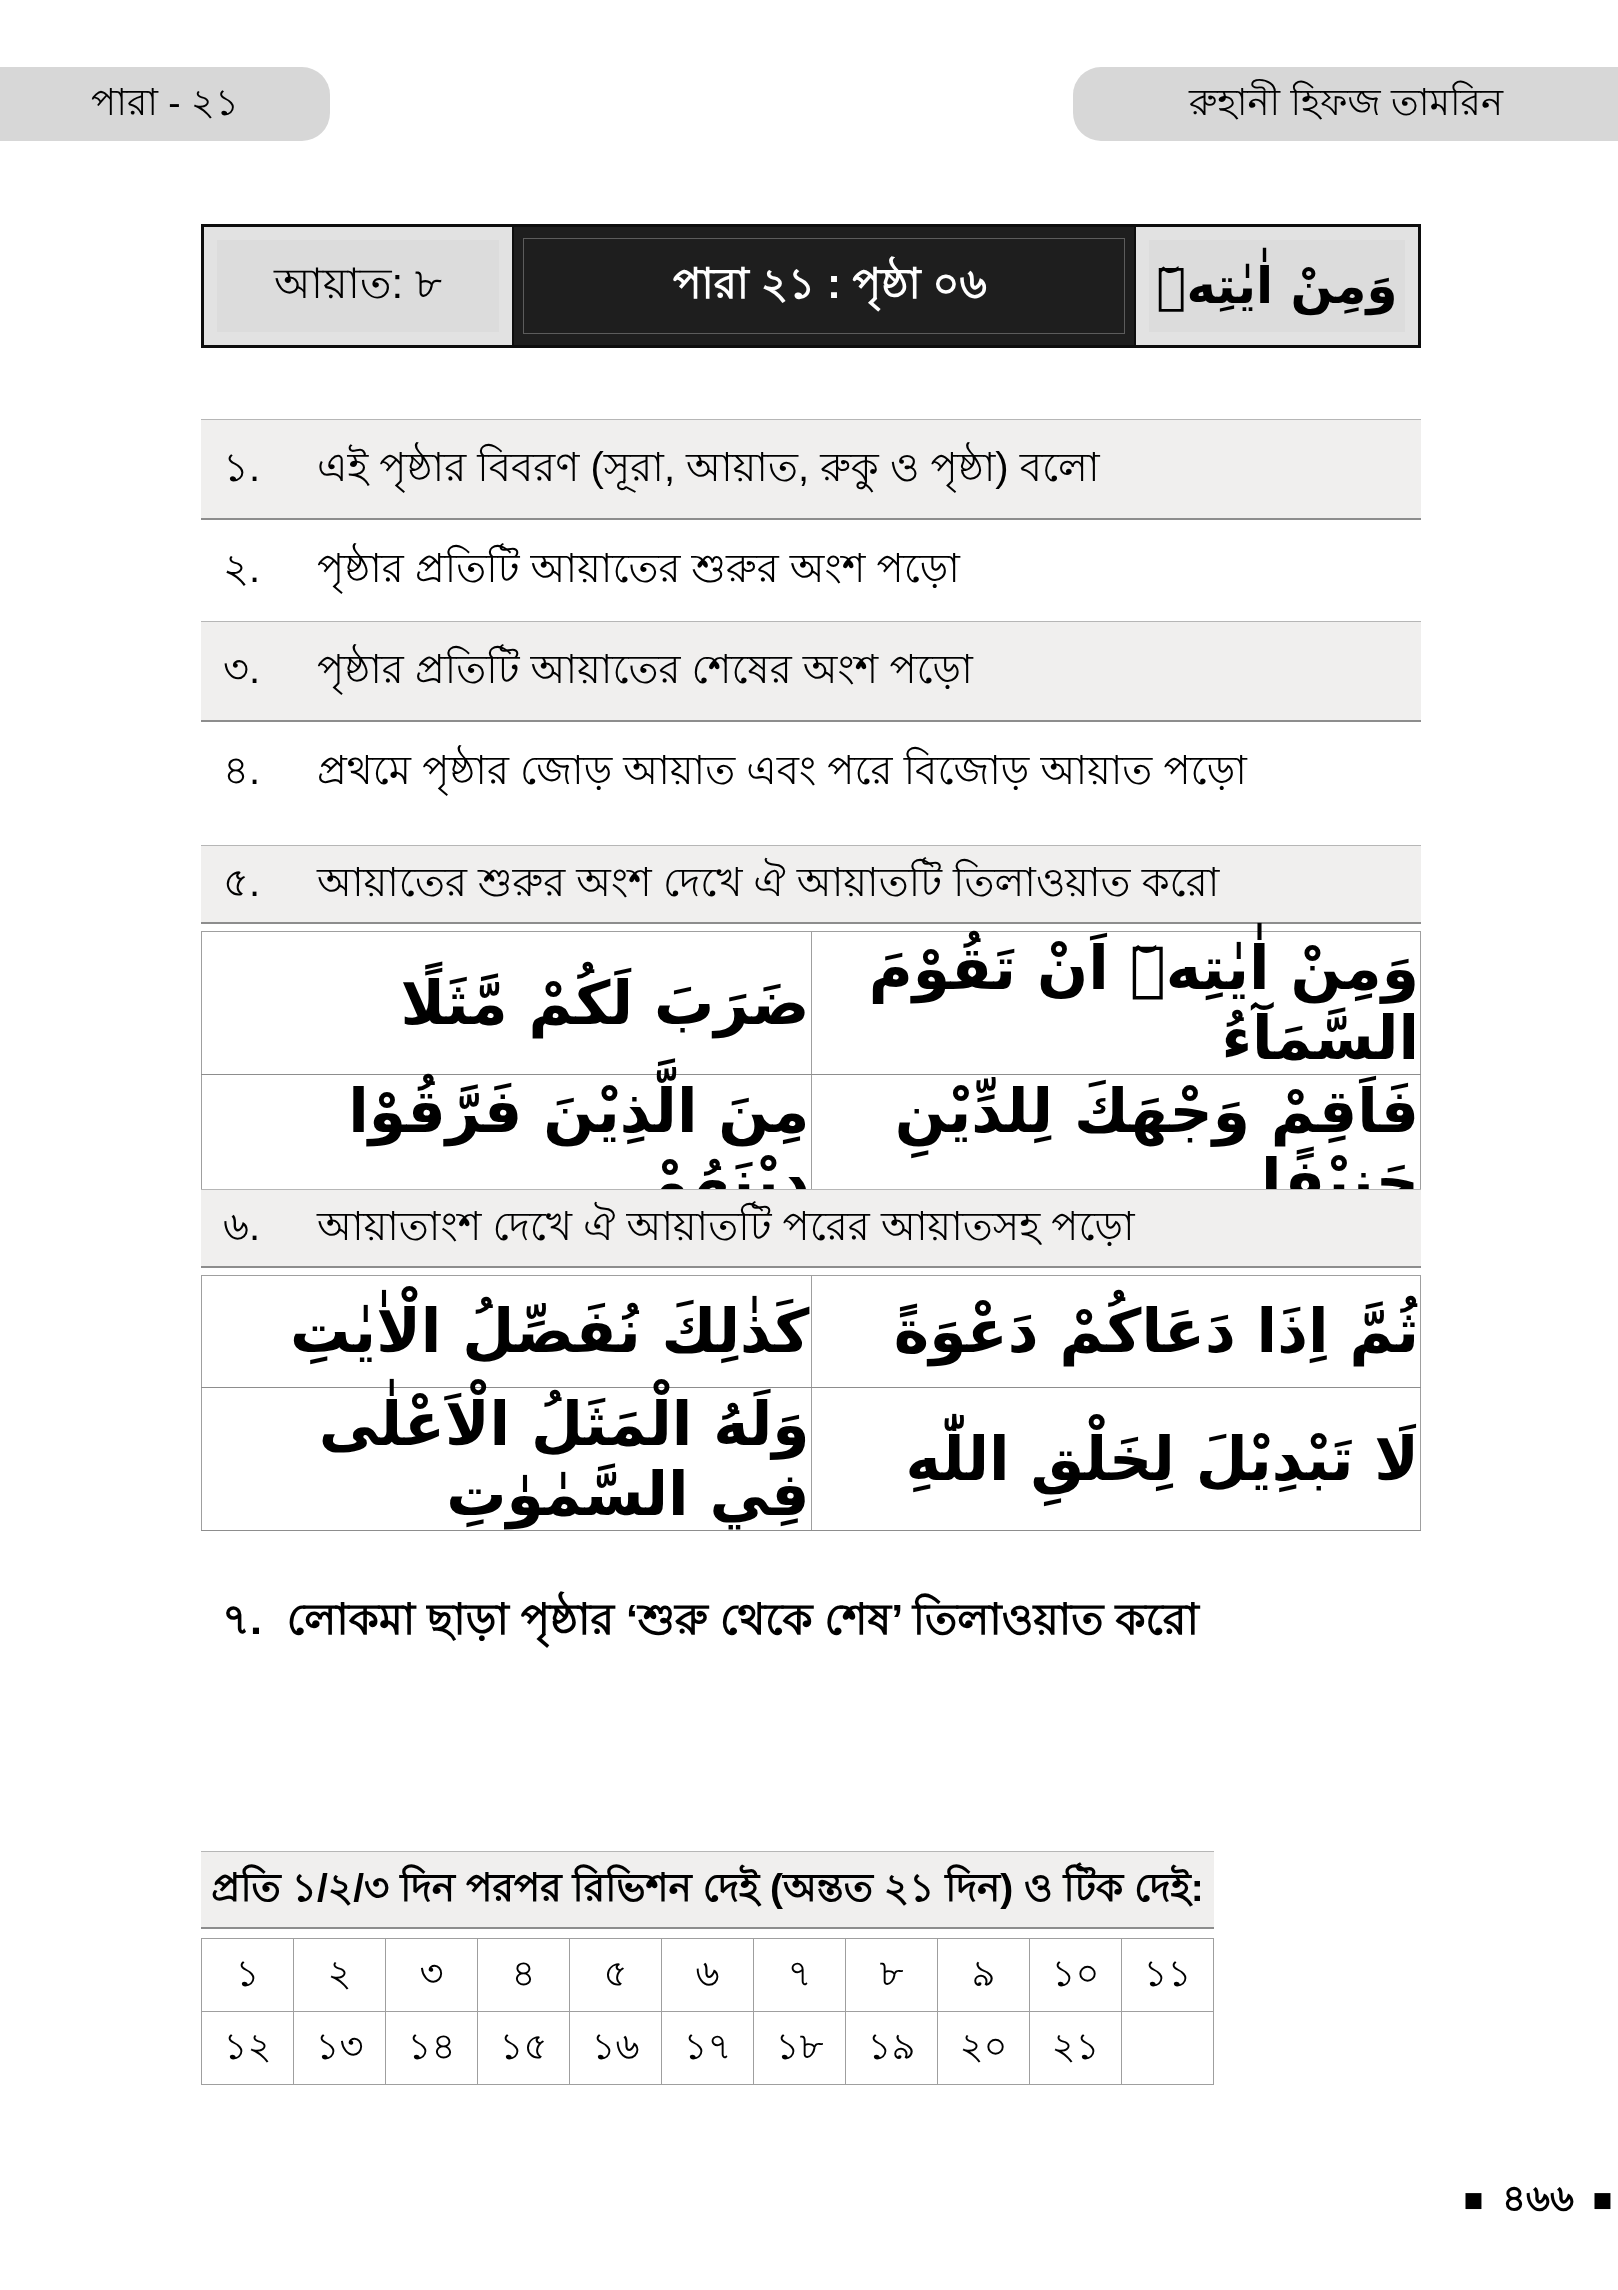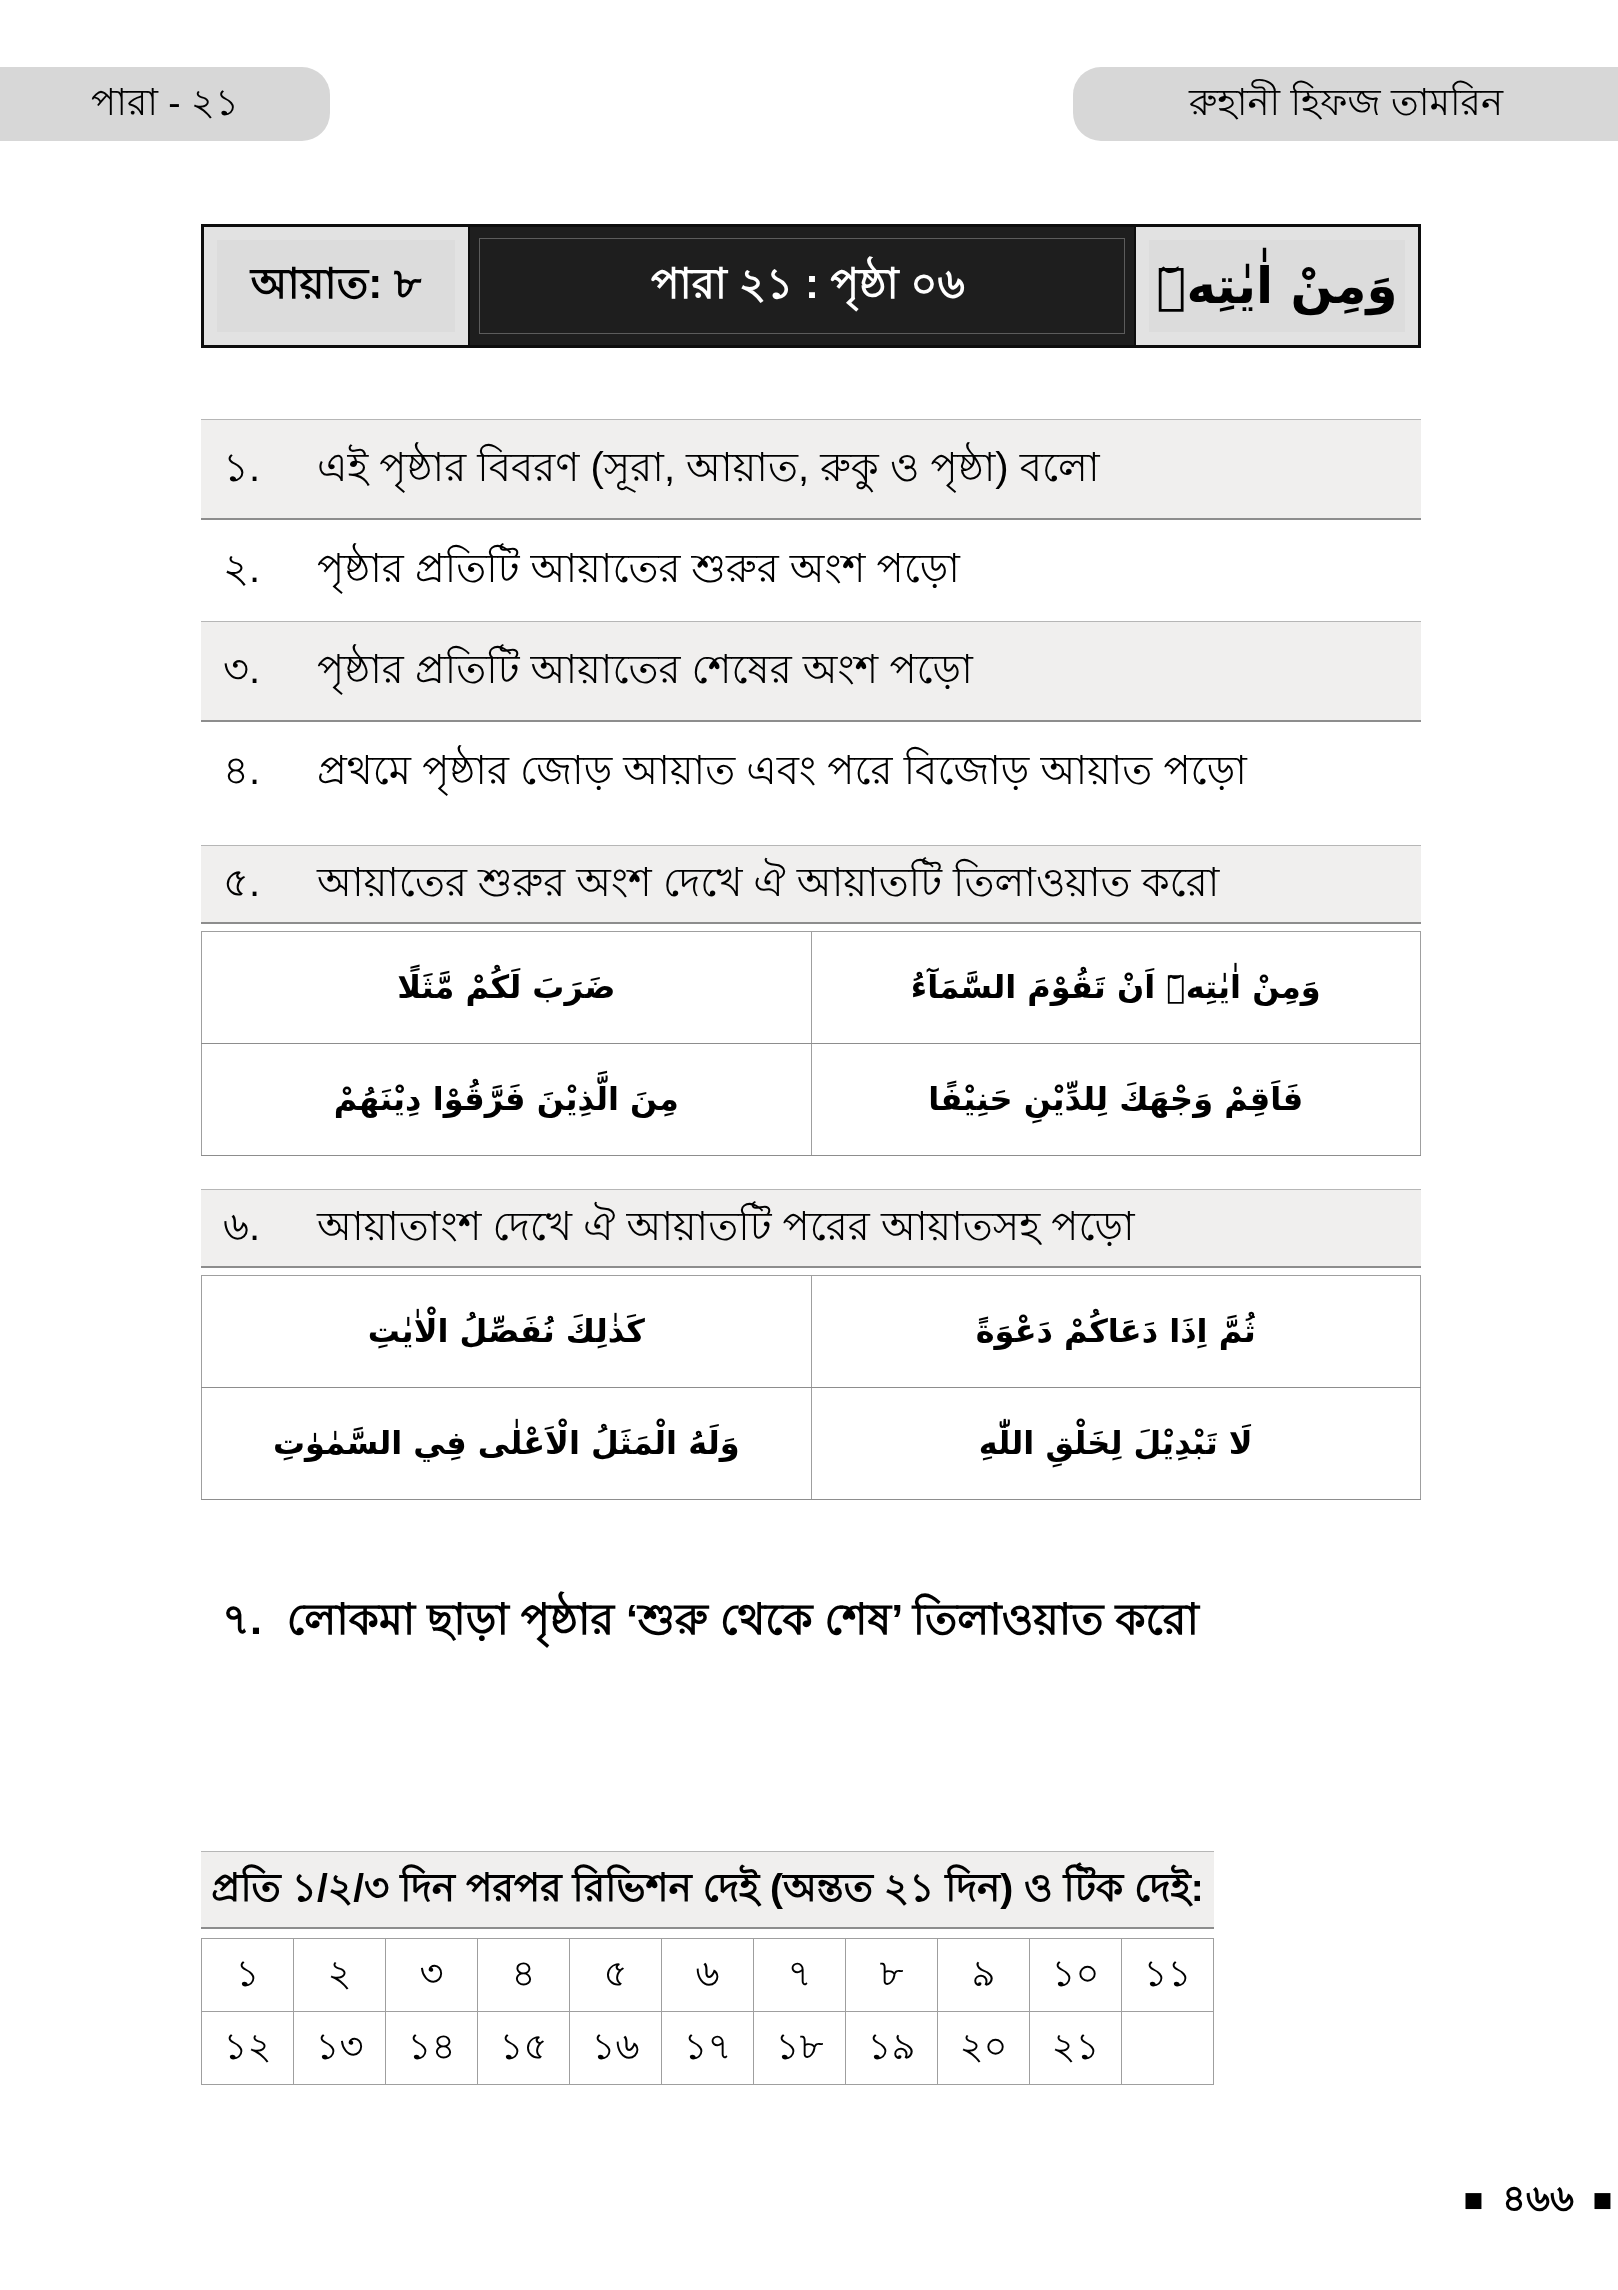--- a/index.html
+++ b/index.html
@@ -32,23 +32,23 @@
   .title-box {
     position: absolute;
     left: 201px; top: 224px;
     width: 1220px; height: 124px;
     box-sizing: border-box;
     border: 3.7px solid #0d0d0d;
     background: #1e1e1e;
     display: flex;
   }
   .title-cell-left {
-    width: 264px; background: #dcdcdc;
-    display: flex; align-items: center; justify-content: center;
-    font-size: 42px; font-weight: bold;
+    width: 308px; background: #dcdcdc;
+    display: flex; align-items: center; justify-content: center;
+    font-size: 42px; font-weight: normal;
     box-shadow: inset 0 0 0 13px rgba(255,255,255,0.18);
   }
   .title-cell-center {
     flex: 1; position: relative;
     background: #1e1e1e; color: #fff;
     display: flex; align-items: center; justify-content: center;
     font-size: 42px; font-weight: bold;
     border-left: 2.8px solid #0d0d0d; border-right: 2.8px solid #0d0d0d; padding-left: 12px;
   }
   .title-cell-center .inner-frame {
@@ -87,22 +87,22 @@
   .ar-table {
     width: 100%;
     border-collapse: collapse;
     margin-top: 6.5px;
     table-layout: fixed;
   }
   .ar-table td {
     width: 50%; height: 109px;
     border: 1.8px solid #9f9f9f;
     border-bottom-color: #8d8d8d;
-    text-align: center; vertical-align: middle;
-    font-size: 32px; font-weight: bold;
+    vertical-align: middle;
+    font-size: 60px; font-weight: bold;
     font-family: "DejaVu Sans", sans-serif;
     direction: rtl;
   }
 
   
   .item7 {
     position: absolute;
     left: 222px; top: 1587px; width: 1200px;
     font-size: 43px; font-weight: bold;
   }

